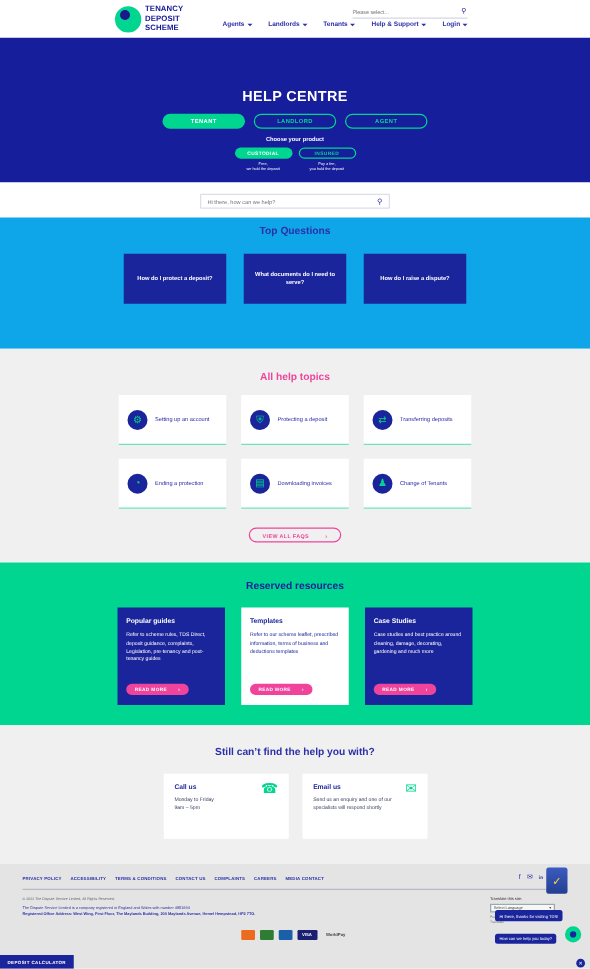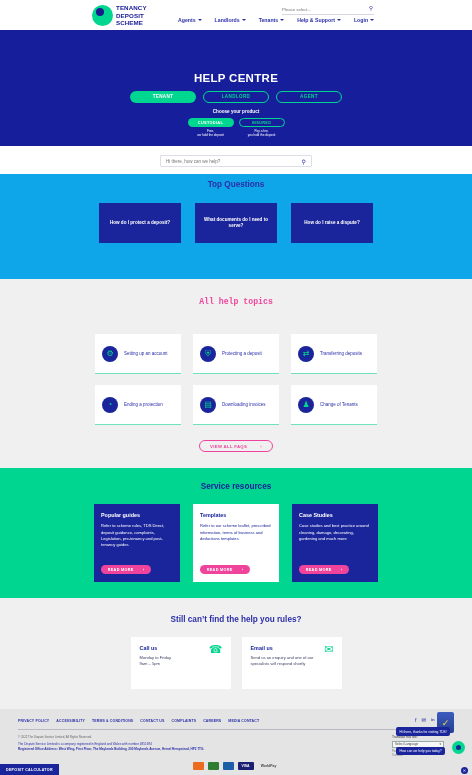--- a/index.html
+++ b/index.html
@@ -46,21 +46,21 @@
   .searchbox .mag2 { color: #2b2fa8; font-size: 6px; }
 
   
   .topq { background: #0ea5e9; padding: 6px 0 36px; text-align: center; }
   .topq h2 { color: #2b2fa8; font-size: 8.2px; font-weight: bold; margin-bottom: 14px; }
   .qrow { display: flex; justify-content: center; gap: 14px; }
   .qcard { width: 82px; height: 40px; background: #1b259b; color: #fff; font-size: 4.6px; font-weight: 600; display: flex; align-items: center; justify-content: center; text-align: center; padding: 0 8px; line-height: 1.35; cursor: pointer; }
 
   
   .topics { background: #f0f0f0; padding: 18px 0 16px; text-align: center; }
-  .topics h2 { color: #f0449c; font-size: 8.2px; font-weight: bold; margin-bottom: 28px; font-family: Liberation Mono, monospace; }
+  .topics h2 { color: #f0449c; font-size: 8.2px; font-weight: bold; margin-bottom: 10px; }
   .tgrid { display: flex; flex-direction: column; gap: 11px; align-items: center; }
   .trow { display: flex; gap: 12px; }
   .tcard { width: 86px; height: 40px; background: #fff; border-bottom: 1.6px solid #6fe3bc; display: flex; align-items: center; padding: 0 7px; gap: 6px; cursor: pointer; }
   .ticon { width: 16px; height: 16px; border-radius: 50%; background: #1b259b; flex: 0 0 16px; display: flex; align-items: center; justify-content: center; color: #00d68f; font-size: 8px; }
   .tlabel { font-size: 4.5px; color: #2b2fa8; text-align: left; line-height: 1.35; font-weight: 500; }
   .faq-btn { margin: 15px auto 0; width: 74px; height: 12px; border: 1px solid #f0449c; border-radius: 7px; display: flex; align-items: center; justify-content: center; gap: 13px; color: #f0449c; font-size: 4.3px; font-weight: bold; letter-spacing: .3px; cursor: pointer; }
 
   
   .support { background: #00d68f; padding: 14px 0 16px; text-align: center; }
   .support h2 { color: #161e9c; font-size: 8.2px; font-weight: bold; margin-bottom: 13px; }
@@ -226,21 +226,21 @@
         </div>
       </div>
     </div>
     <div class="faq-btn">
       <span>VIEW ALL FAQS</span>
       <span>›</span>
     </div>
   </div>
 
   <div class="support">
-    <h2>Service resources</h2>
+    <h2>Reserved resources</h2>
     <div class="srow">
       <div class="scard navy">
         <h3>Popular guides</h3>
         <p>Refer to scheme rules, TDS Direct, deposit guidance, complaints, Legislation, pre-tenancy and post-tenancy guides</p>
         <div class="read">
           <span>READ MORE</span>
           <span>›</span>
         </div>
       </div>
       <div class="scard white">
@@ -256,21 +256,21 @@
         <p>Case studies and best practice around cleaning, damage, decorating, gardening and much more</p>
         <div class="read">
           <span>READ MORE</span>
           <span>›</span>
         </div>
       </div>
     </div>
   </div>
 
   <div class="still">
-    <h2>Still can’t find the help you rules?</h2>
+    <h2>Still can’t find the help you with?</h2>
     <div class="crow">
       <div class="ccard">
         <div class="cicon">☎</div>
         <h3>Call us</h3>
         <p style="white-space:pre-line">Monday to Friday
 9am – 5pm</p>
       </div>
       <div class="ccard">
         <div class="cicon">✉</div>
         <h3>Email us</h3>

